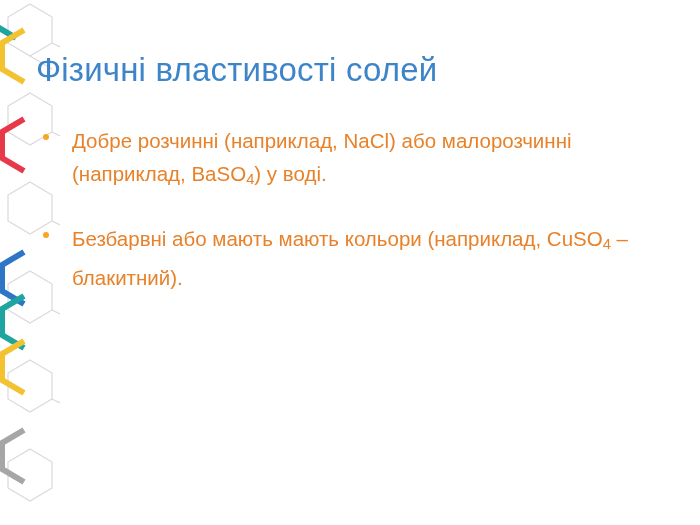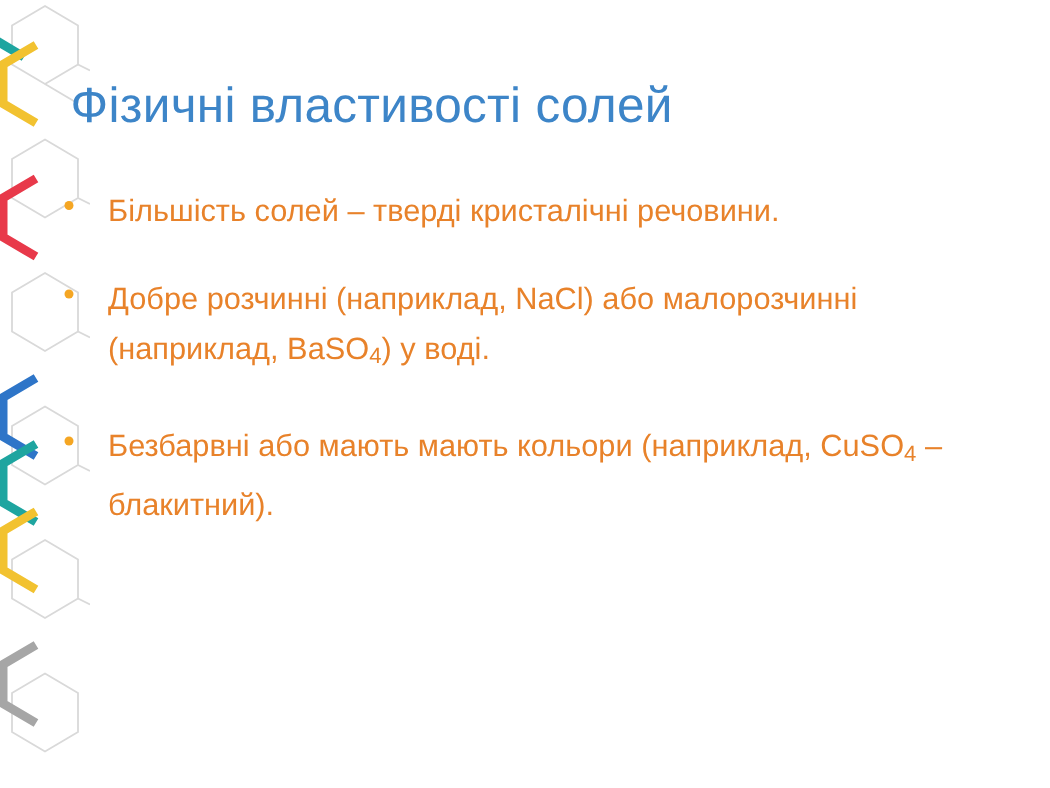--- a/index.html
+++ b/index.html
@@ -25,21 +25,21 @@
   .deco {
     position: absolute;
     left: 0;
     top: 0;
     width: 60px;
     height: 525px;
   }
 
   .slide-title {
     position: absolute;
-    left: 47px;
+    left: 36px;
     top: 28px;
     width: 620px;
     font-size: 33px;
     line-height: 40px;
     color: #3d85c8;
     font-family: "Liberation Sans", sans-serif;
     font-weight: 400;
     letter-spacing: 0.2px;
   }
 
@@ -118,24 +118,20 @@
       <path d="M24 341 L2 354 L2 380 L24 393" stroke="#f2c230"></path>
 
       <path d="M24 430 L2 443 L2 469 L24 482" stroke="#a6a6a6"></path>
     </g>
   </svg>
 
   <h1 class="slide-title">Фізичні властивості солей</h1>
 
   <ul class="body-list">
 
-    <li class="bullet-item">
-      <span class="bullet-dot"></span>
-      <span class="bullet-text">Більшість солей – тверді кристалічні речовини.</span>
-    </li>
 
     <li class="bullet-item">
       <span class="bullet-dot"></span>
       <span class="bullet-text"><span>Добре розчинні (наприклад, NaCl) або малорозчинні (наприклад, BaSO</span><sub>4</sub><span>) у воді.</span></span>
     </li>
 
     <li class="bullet-item">
       <span class="bullet-dot"></span>
       <span class="bullet-text"><span>Безбарвні або мають мають кольори (наприклад, CuSO</span><sub>4</sub><span> – блакитний).</span></span>
     </li>

